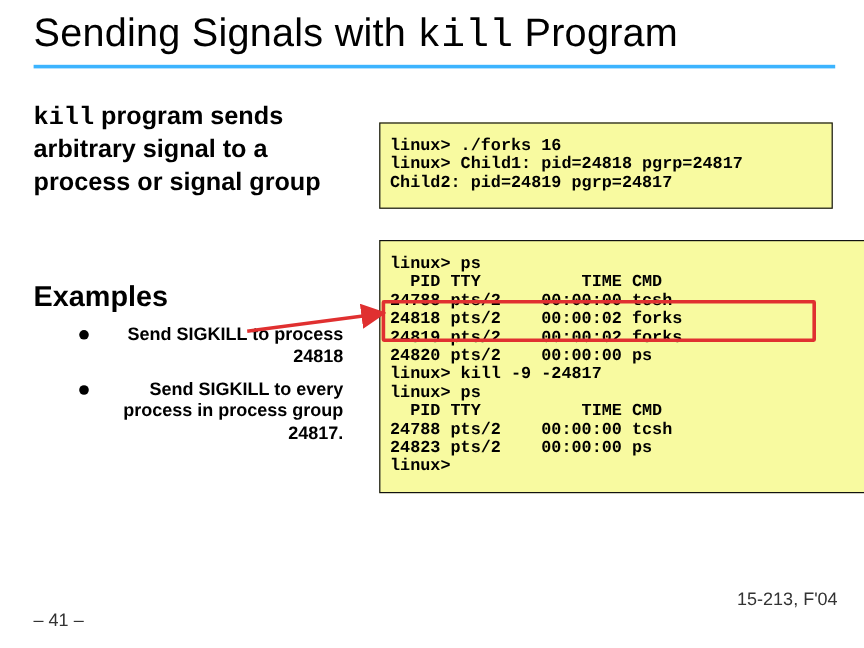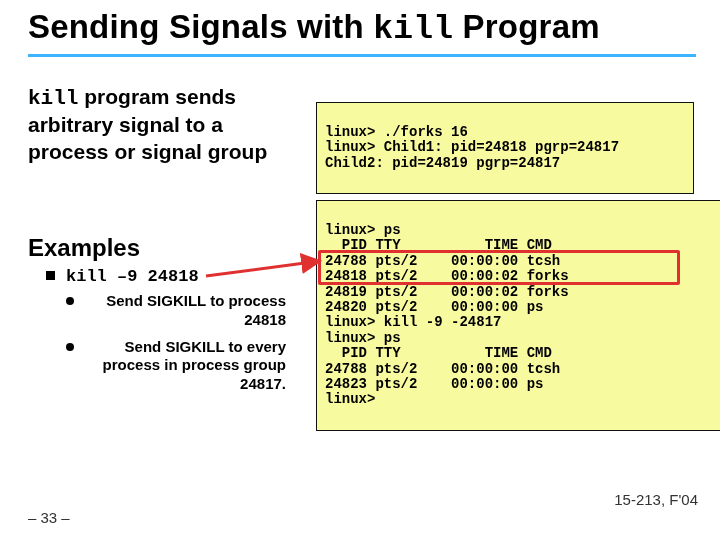--- a/index.html
+++ b/index.html
@@ -15,21 +15,21 @@
     position: relative;
     width: 720px;
     height: 540px;
     box-sizing: border-box;
   }
   .title {
     position: absolute;
     top: 8px;
     left: 28px;
     right: 20px;
-    font-weight: bold;
+    font-weight: normal;
     font-size: 33px;
     letter-spacing: 0.2px;
   }
   .title .mono {
     font-family: "Courier New", monospace;
   }
   .hr {
     position: absolute;
     top: 54px;
     left: 28px;
@@ -99,21 +99,21 @@
     background: #000;
   }
   .codebox1, .codebox2 {
     position: absolute;
     background: #f8faa0;
     border: 1px solid #111;
     font-family: "Courier New", monospace;
     font-size: 14px;
     font-weight: bold;
     line-height: 1.1;
-    padding: 22px 8px;
+    padding: 12px 8px;
     white-space: pre;
     box-sizing: border-box;
   }
   .codebox1 {
     top: 102px;
     left: 316px;
     width: 378px;
   }
   .codebox2 {
     top: 200px;
@@ -159,24 +159,20 @@
   </div>
   <div class="hr"></div>
 
   <div class="para1">
     <span class="mono">kill</span><span> program sends arbitrary signal to a process or signal group</span>
   </div>
 
   <div class="examples-head">Examples</div>
 
   <div class="bullets">
-    <div class="item">
-      <span class="sq"></span>
-      <span class="cmd">kill –9 24818</span>
-    </div>
     <div class="sub">
       <span class="dot"></span>
       <span>Send SIGKILL to process 24818</span>
     </div>
     <div class="sub">
       <span class="dot"></span>
       <span>Send SIGKILL to every process in process group 24817.</span>
     </div>
   </div>
 
@@ -200,16 +196,16 @@
 
   <svg class="arrow-svg" viewBox="0 0 170 50">
     <defs>
       <marker id="ah" viewBox="0 0 10 10" refX="9" refY="5" markerWidth="7" markerHeight="7" orient="auto">
         <path d="M0,0 L10,5 L0,10 z" fill="#e03030"></path>
       </marker>
     </defs>
     <line x1="6" y1="20" x2="120" y2="5" stroke="#e03030" stroke-width="3" marker-end="url(#ah)"></line>
   </svg>
 
-  <div class="page-left">– 33 –</div>
+  <div class="page-left">– 41 –</div>
   <div class="page-right">15-213, F'04</div>
 
 </div>
 
 </body></html>

